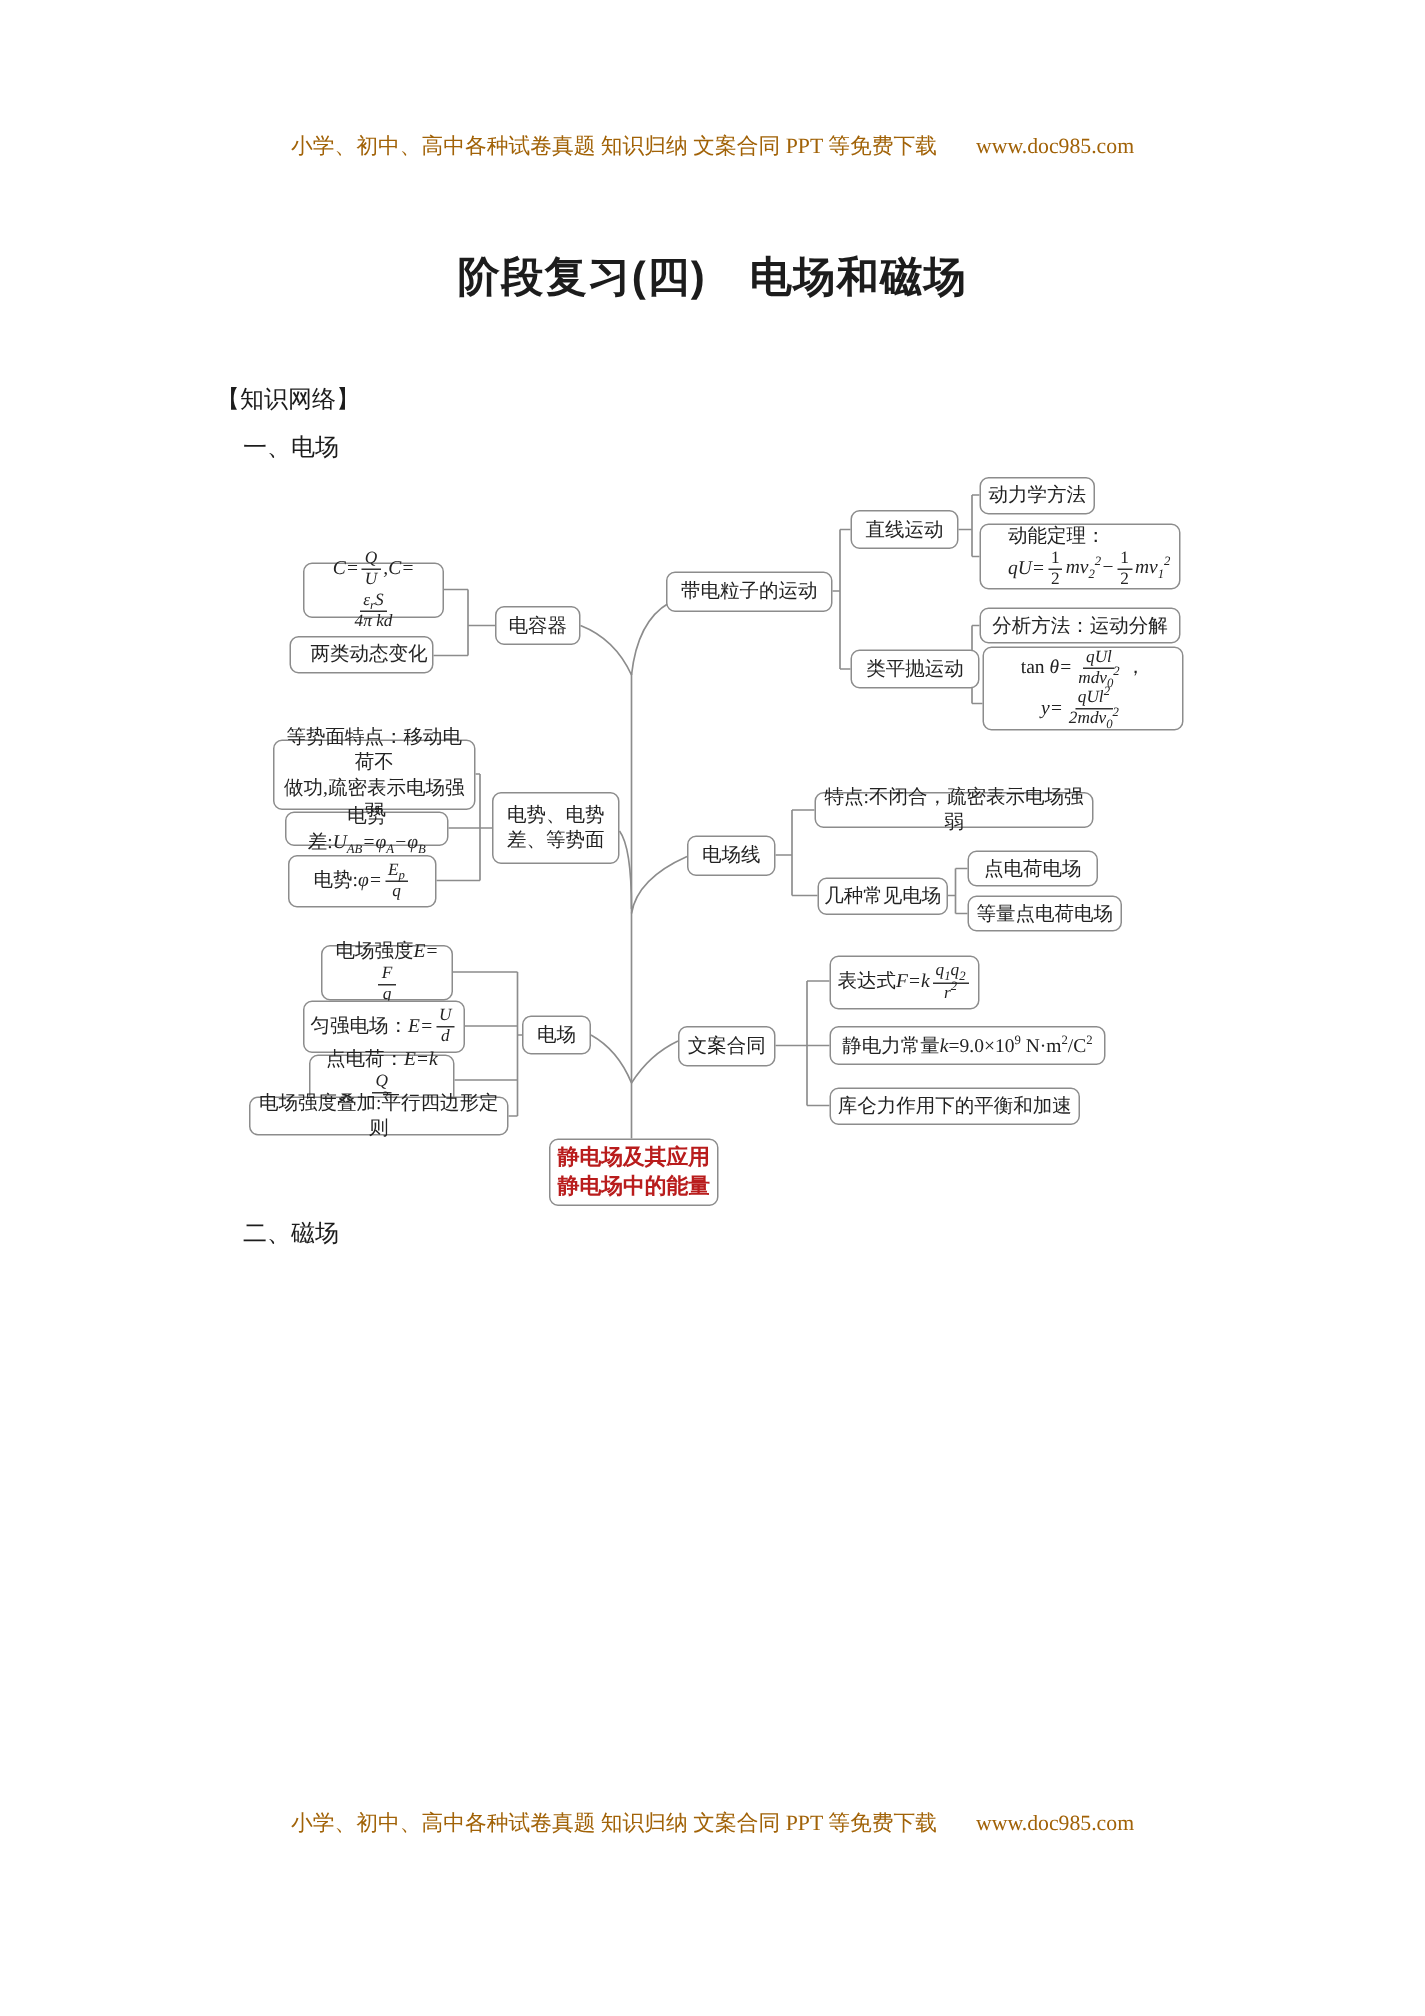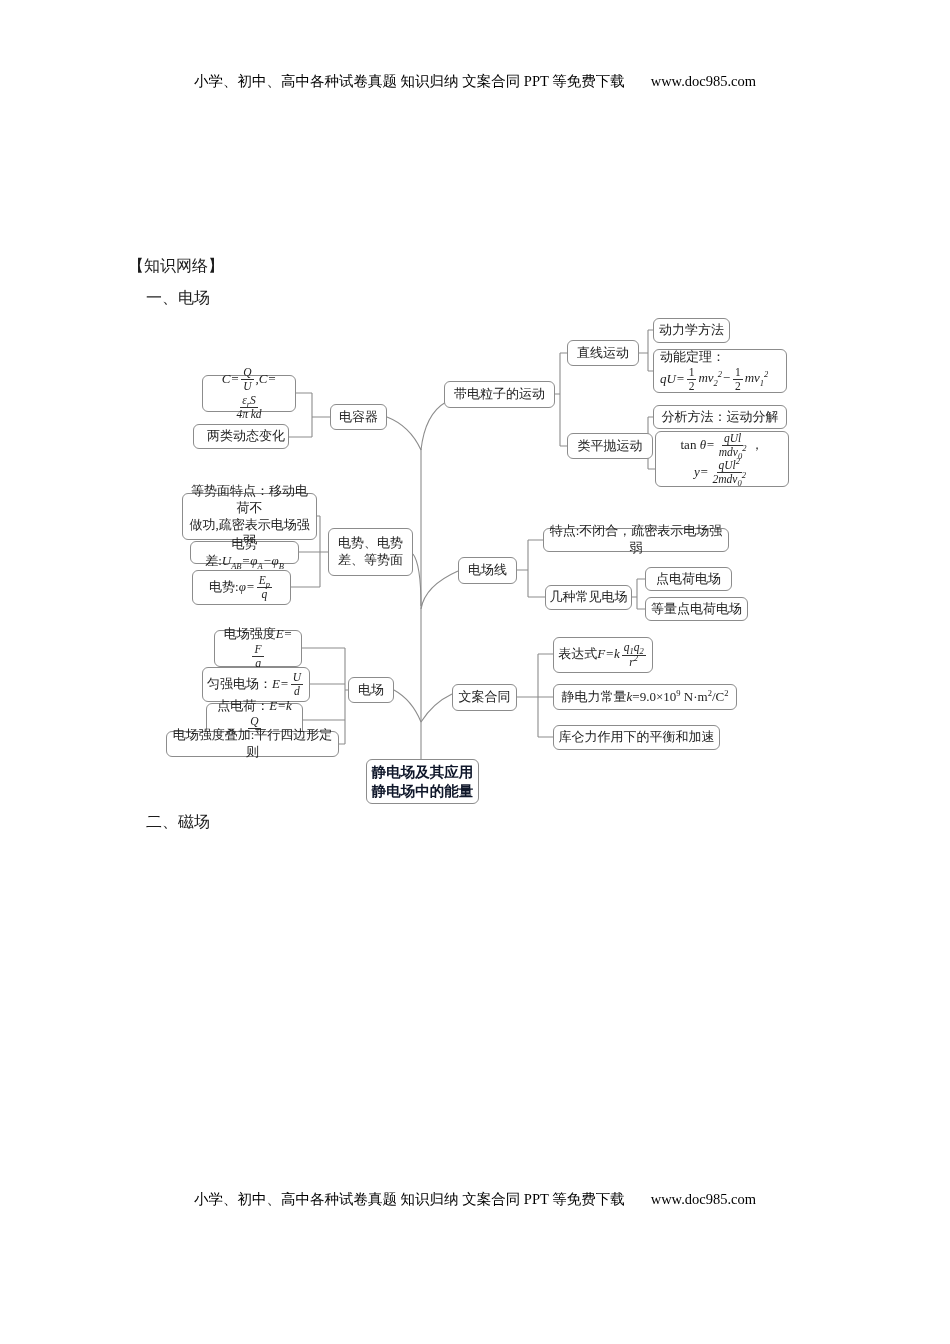--- a/index.html
+++ b/index.html
@@ -1,46 +1,47 @@
 <!DOCTYPE html>
 <html><head>
 <meta charset="utf-8">
 <style>
   html,body{margin:0;padding:0;background:#e8e8e8;}
   .page{position:relative;width:950px;height:1344px;background:#ffffff;margin:0 auto;
         font-family:"Liberation Serif","DejaVu Serif",serif;color:#1c1c1c;overflow:hidden;}
-  .hdr{position:absolute;left:0;width:100%;text-align:center;font-size:14.5px;color:#000000;white-space:nowrap;}
+  .hdr{position:absolute;left:0;width:100%;text-align:center;font-size:14.5px;color:#a16207;white-space:nowrap;margin-top:16px;}
   .hdr .url{margin-left:26px;font-family:"Liberation Serif","DejaVu Serif",serif;}
   .doc-title{position:absolute;top:166px;left:0;width:100%;text-align:center;
              font-family:"Liberation Sans","DejaVu Sans",sans-serif;
              font-size:28px;font-weight:bold;letter-spacing:1px;}
-  .sec{position:absolute;font-size:16px;font-family:Liberation Sans, sans-serif;}
+  .sec{position:absolute;font-size:16px;font-family:Liberation Sans, sans-serif;margin-left:16px;}
   svg.wires{position:absolute;left:0;top:0;pointer-events:none;}
   .mm{position:absolute;box-sizing:border-box;border:1px solid #8c8c8c;border-radius:6px;background:#fff;
       display:flex;align-items:center;justify-content:center;text-align:center;
       font-size:13px;line-height:1.3;padding:1px 3px;color:#222;}
-  .mm.L{justify-content:flex-start;text-align:left;padding-left:6px;}
-  .mm.B{font-weight:bold;font-size:14.5px;font-family:"Liberation Sans","DejaVu Sans",sans-serif;color:#0f172a;}
+  .mm.L{justify-content:flex-start;text-align:left;padding-left:18px;}
+  .mm.B{font-weight:bold;font-size:14.5px;font-family:"Liberation Sans","DejaVu Sans",sans-serif;color:#b91c1c;}
   .mi{font-style:italic;font-family:"Liberation Serif","DejaVu Serif",serif;}
   .mm sub{font-size:8.5px;line-height:0;}
   .mm sup{font-size:8.5px;line-height:0;}
   .frac{display:inline-flex;flex-direction:column;align-items:center;vertical-align:middle;
         font-size:11.5px;line-height:1.15;margin:0 2px;}
   .frac .num{border-bottom:1px solid #333;padding:0 2px;}
   .frac .den{padding:0 2px;}
 </style>
 </head>
 <body>
 
 <div class="page">
 
   <div class="hdr" style="top:72px;">
     <span>小学、初中、高中各种试卷真题  知识归纳  文案合同  PPT 等免费下载</span><span class="url">www.doc985.com</span>
   </div>
 
+  <div class="doc-title">阶段复习(四)　电场和磁场</div>
 
   <div class="sec" style="left:128px;top:256px;">【知识网络】</div>
   <div class="sec" style="left:146px;top:288px;">一、电场</div>
 
   <div>
     <svg class="wires" width="950" height="1344" viewBox="0 0 950 1344">
       <g fill="none" stroke="#8c8c8c" stroke-width="1.1">
 
         <path d="M296 393 H312 M289 437 H312 M312 393 V437 M312 417 H330"></path>
 

